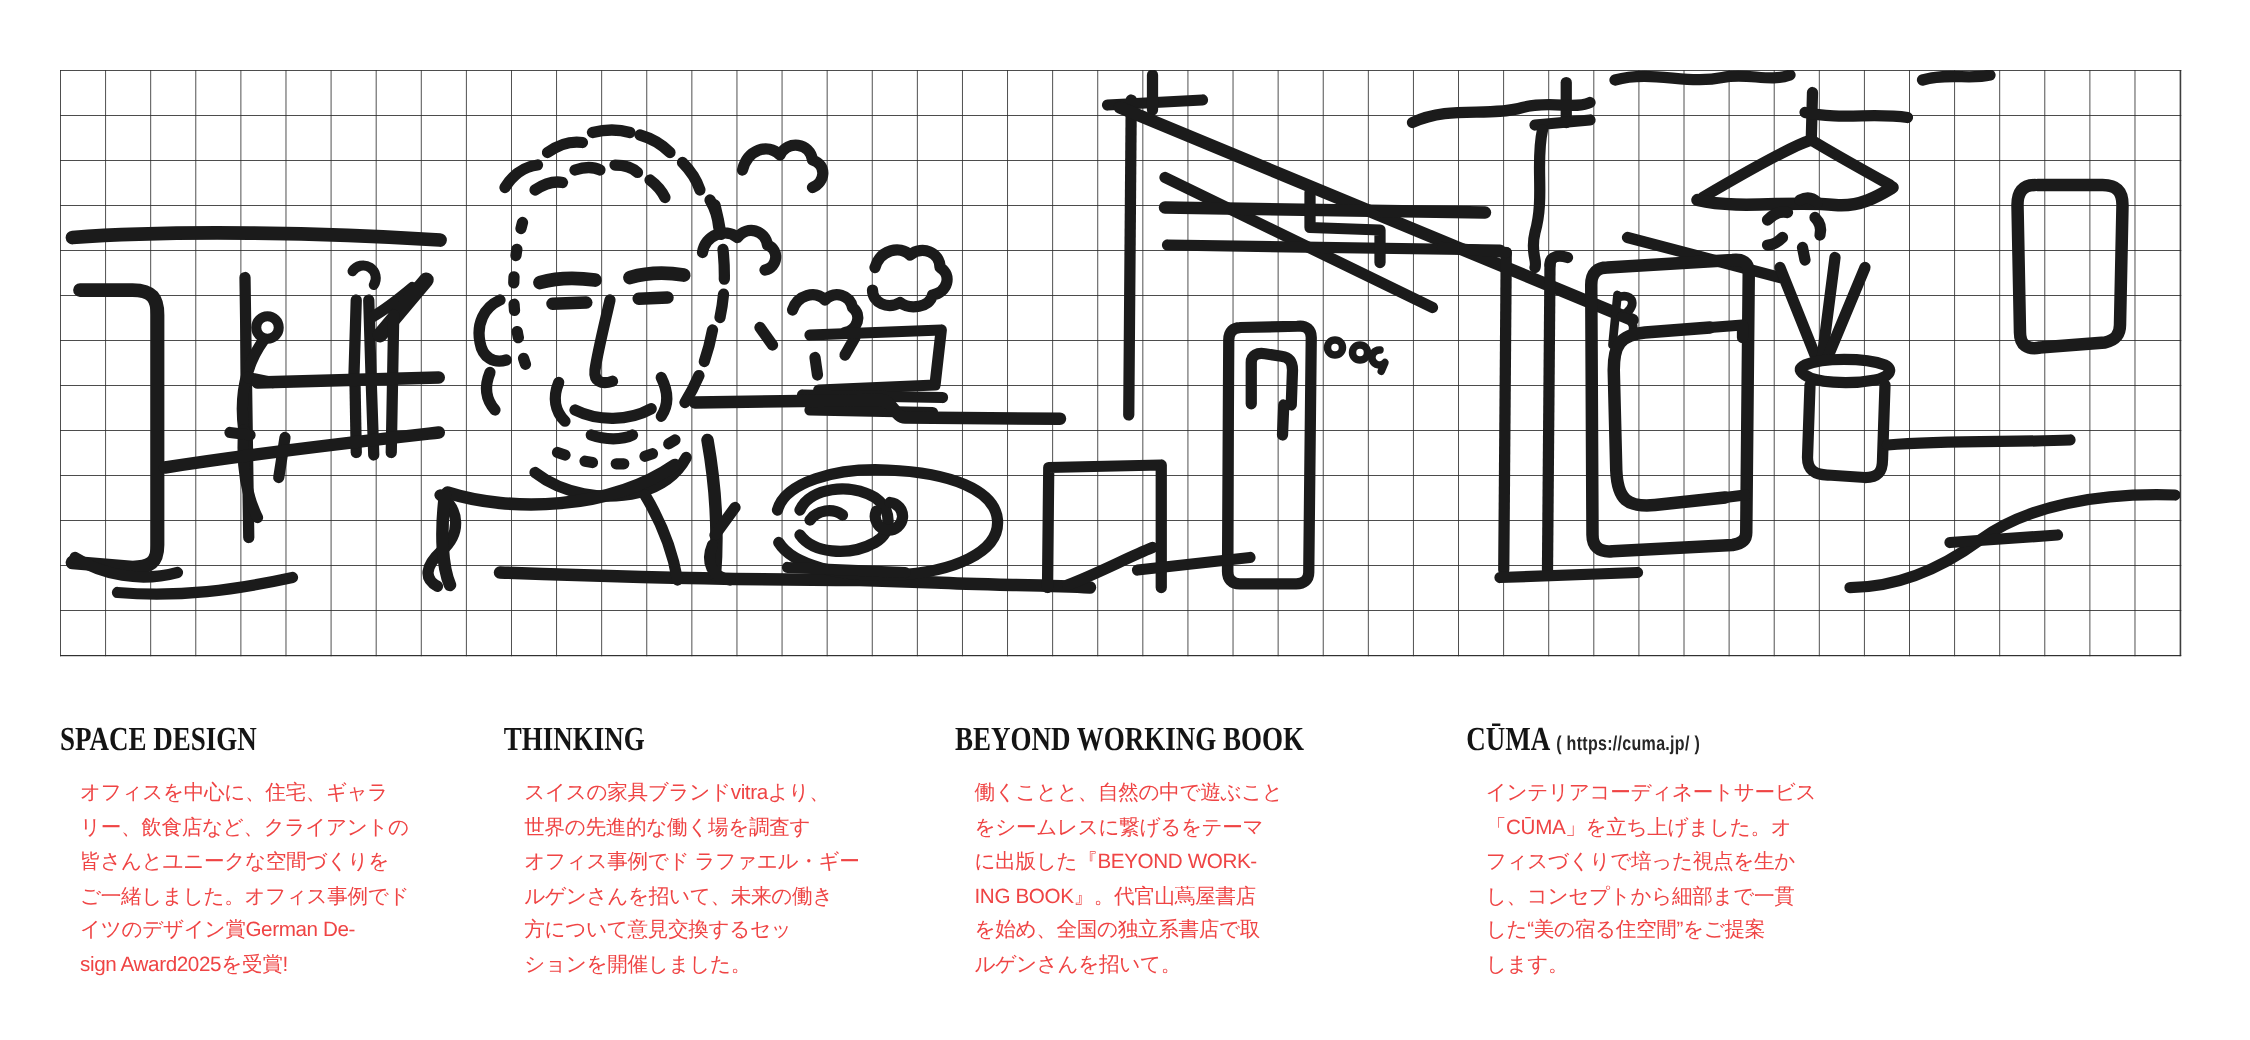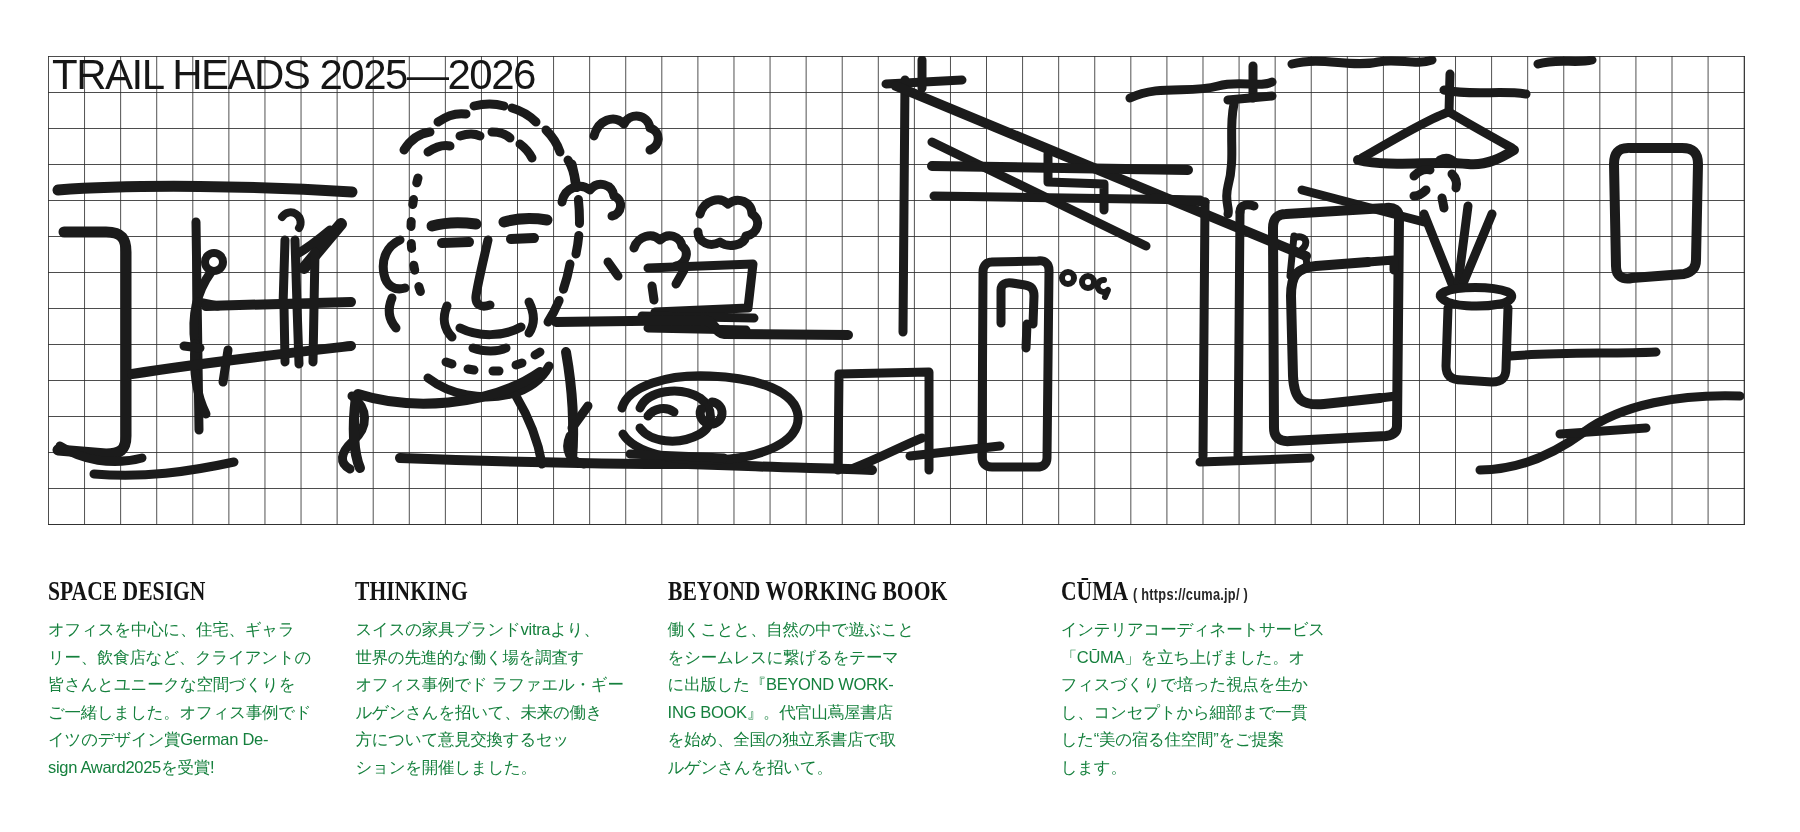--- a/index.html
+++ b/index.html
@@ -24,37 +24,37 @@
   .title{
     position:absolute;left:4px;top:-3px;margin:0;
     font-family:"Liberation Sans",sans-serif;font-weight:400;
     font-size:42px;line-height:1.05;letter-spacing:-1.5px;color:#161616;
     white-space:nowrap;
   }
 
   
   .sections{
     position:absolute;left:48px;top:578px;width:1700px;
-    display:grid;grid-template-columns:repeat(6,1fr);column-gap:44px;
+    display:grid;grid-template-columns:repeat(6,1fr);column-gap:60px;
   }
   .section h2{
     margin:0 0 11px 0;
     font-family:"Liberation Serif",serif;font-weight:700;
     font-size:27px;line-height:1;color:#141414;
     transform:scaleX(.8);transform-origin:left bottom;white-space:nowrap;
   }
   .section h2 .url{
     font-family:"Liberation Sans",sans-serif;font-weight:700;
     font-size:16px;letter-spacing:.3px;color:#262626;
     margin-left:6px;
   }
   .section .body{
     font-family:"Liberation Sans",sans-serif;
     font-size:16.5px;line-height:27.5px;letter-spacing:-.3px;
-    color:#15803d;white-space:pre;margin:0;
+    color:#ef4444;white-space:pre;margin:16px;
   }
 </style>
 </head>
 <body>
 
 <div class="stage">
 
   <div class="grid">
 
     <svg viewBox="0 0 1696 468" aria-hidden="true">
@@ -223,21 +223,20 @@
 
       <g class="sketch" stroke-width="10">
         <path d="M1432 414 C1470 414 1506 398 1536 376 C1574 348 1632 338 1692 340"></path>
         <path d="M1512 378 L1598 372"></path>
         <path d="M1152 406 L1262 402"></path>
         <path d="M806 412 C832 402 854 390 874 382"></path>
         <path d="M862 400 L952 390"></path>
       </g>
     </svg>
 
-    <h1 class="title">TRAIL HEADS 2025—2026</h1>
   </div>
 
   <div class="sections">
 
     <section class="section">
       <h2>SPACE DESIGN</h2>
       <p class="body">オフィスを中心に、住宅、ギャラ
 リー、飲食店など、クライアントの
 皆さんとユニークな空間づくりを
 ご一緒しました。オフィス事例でド

